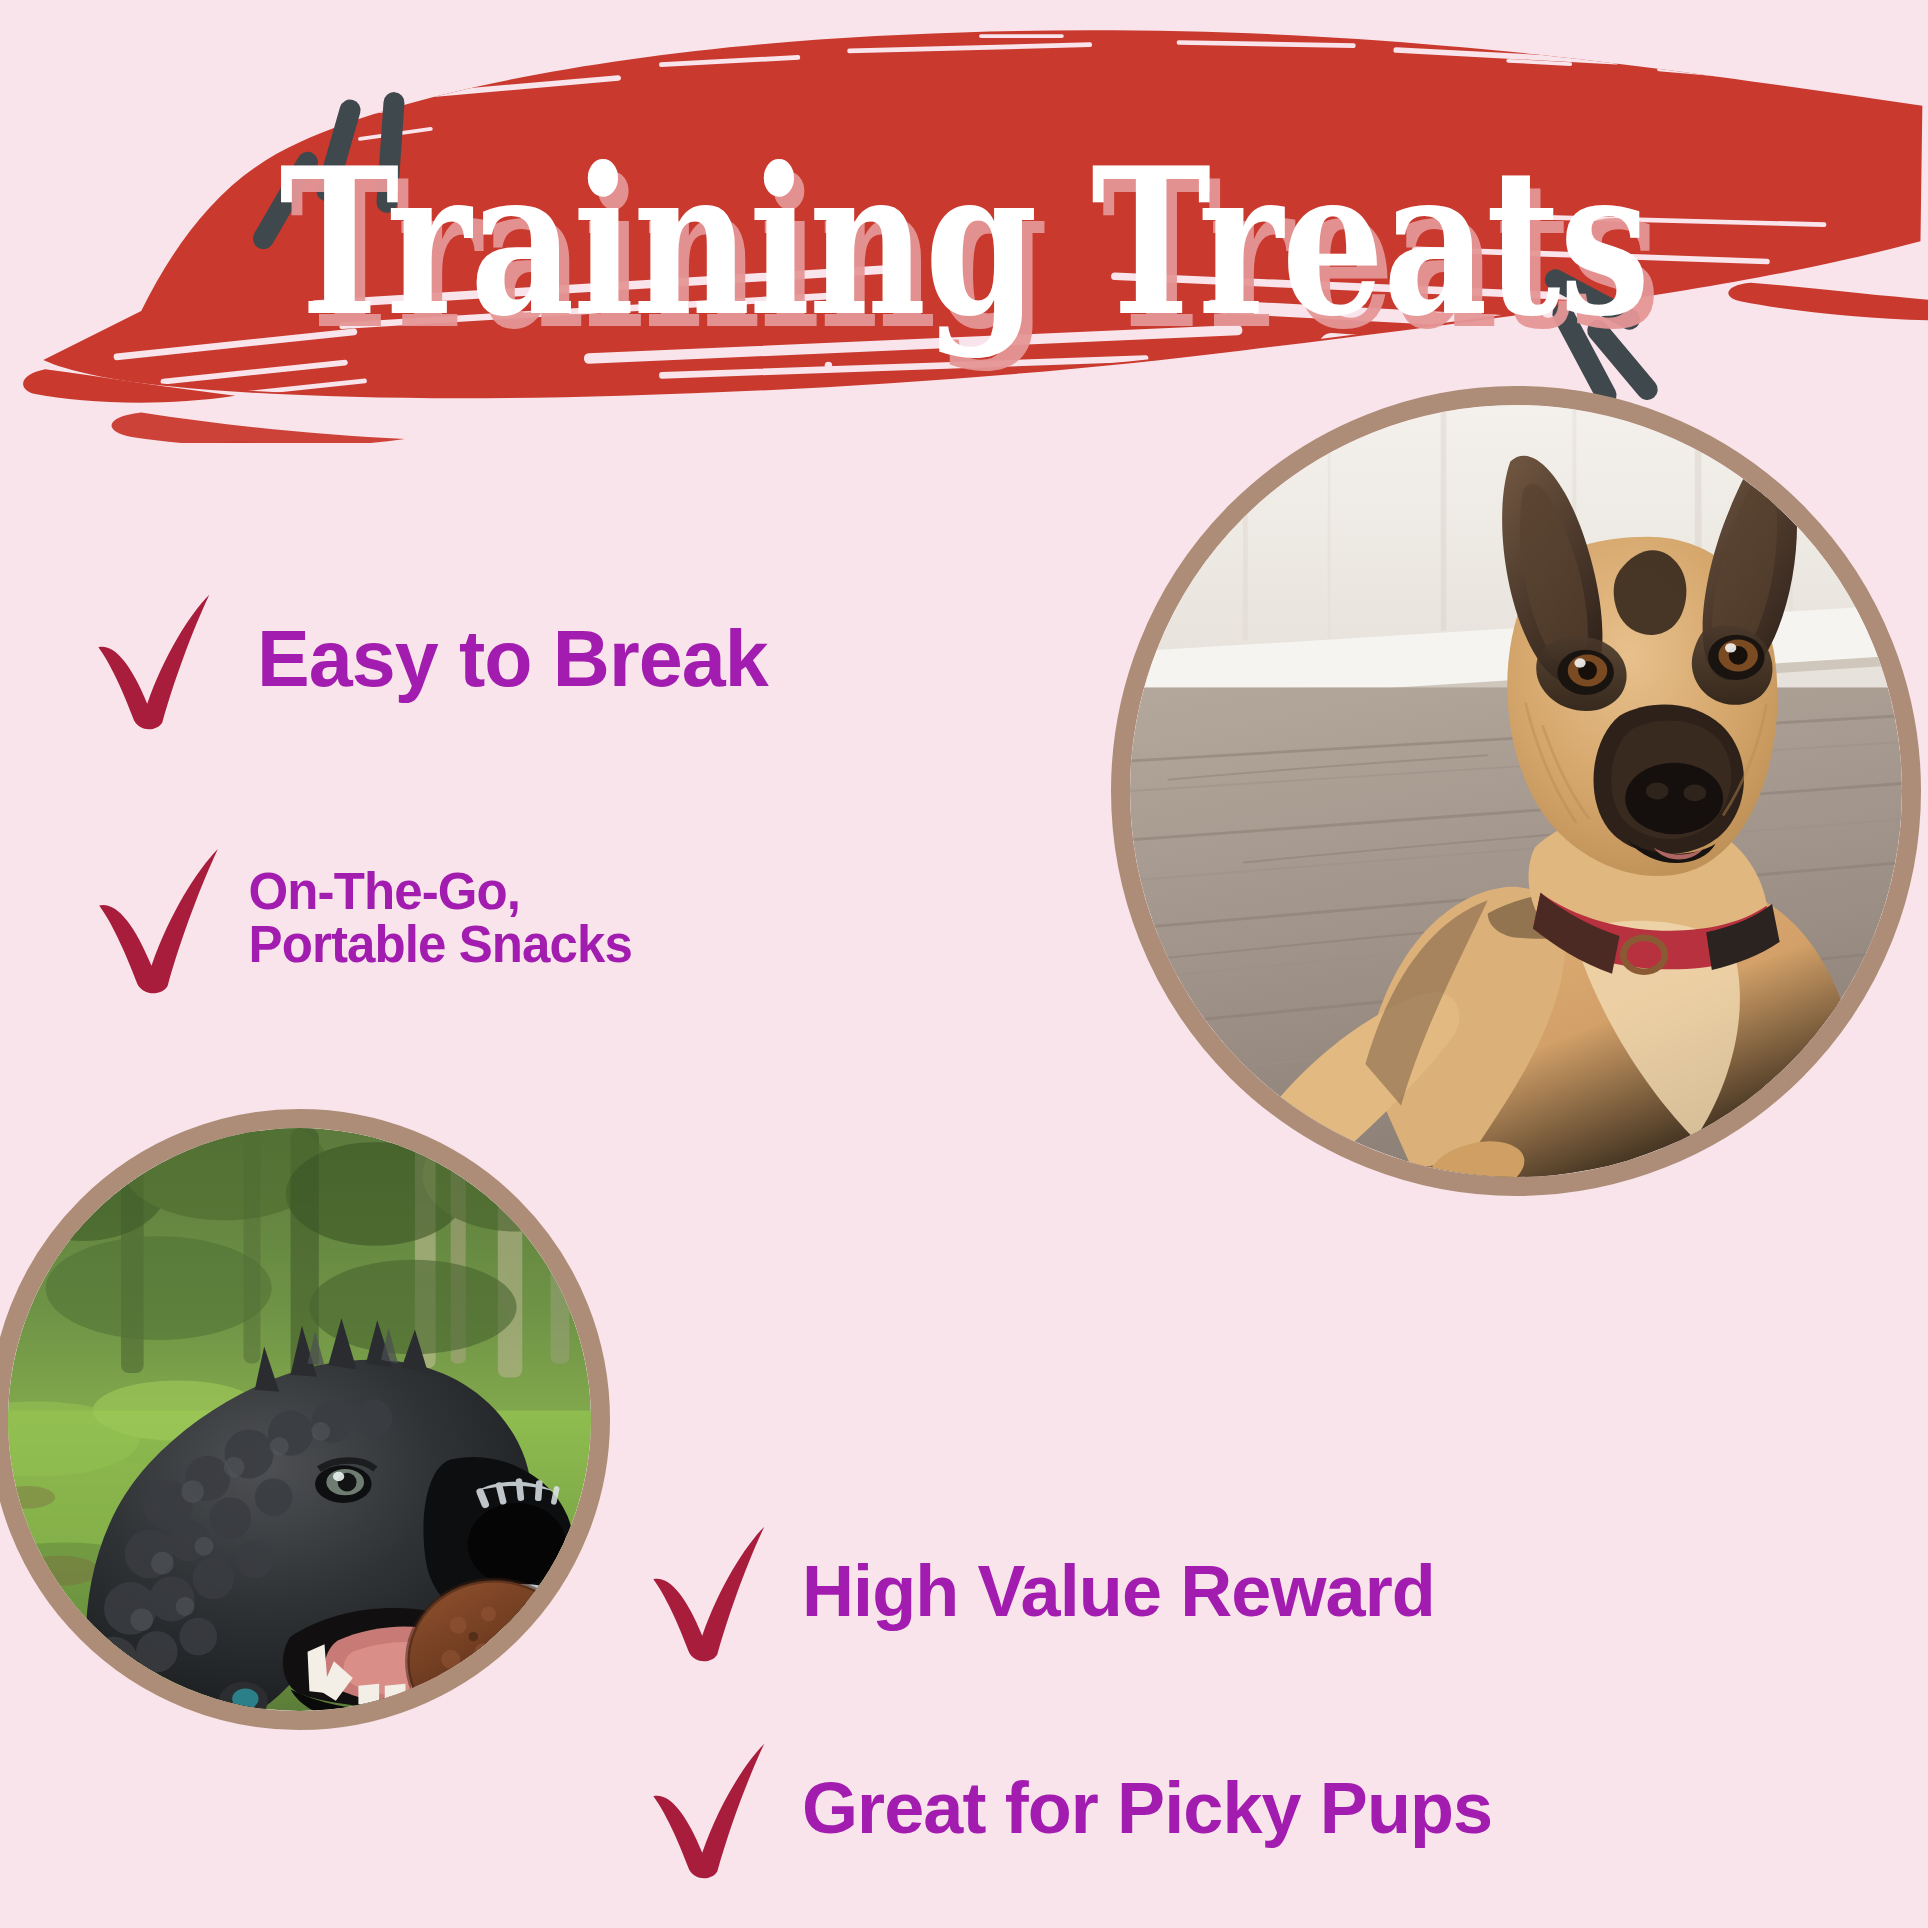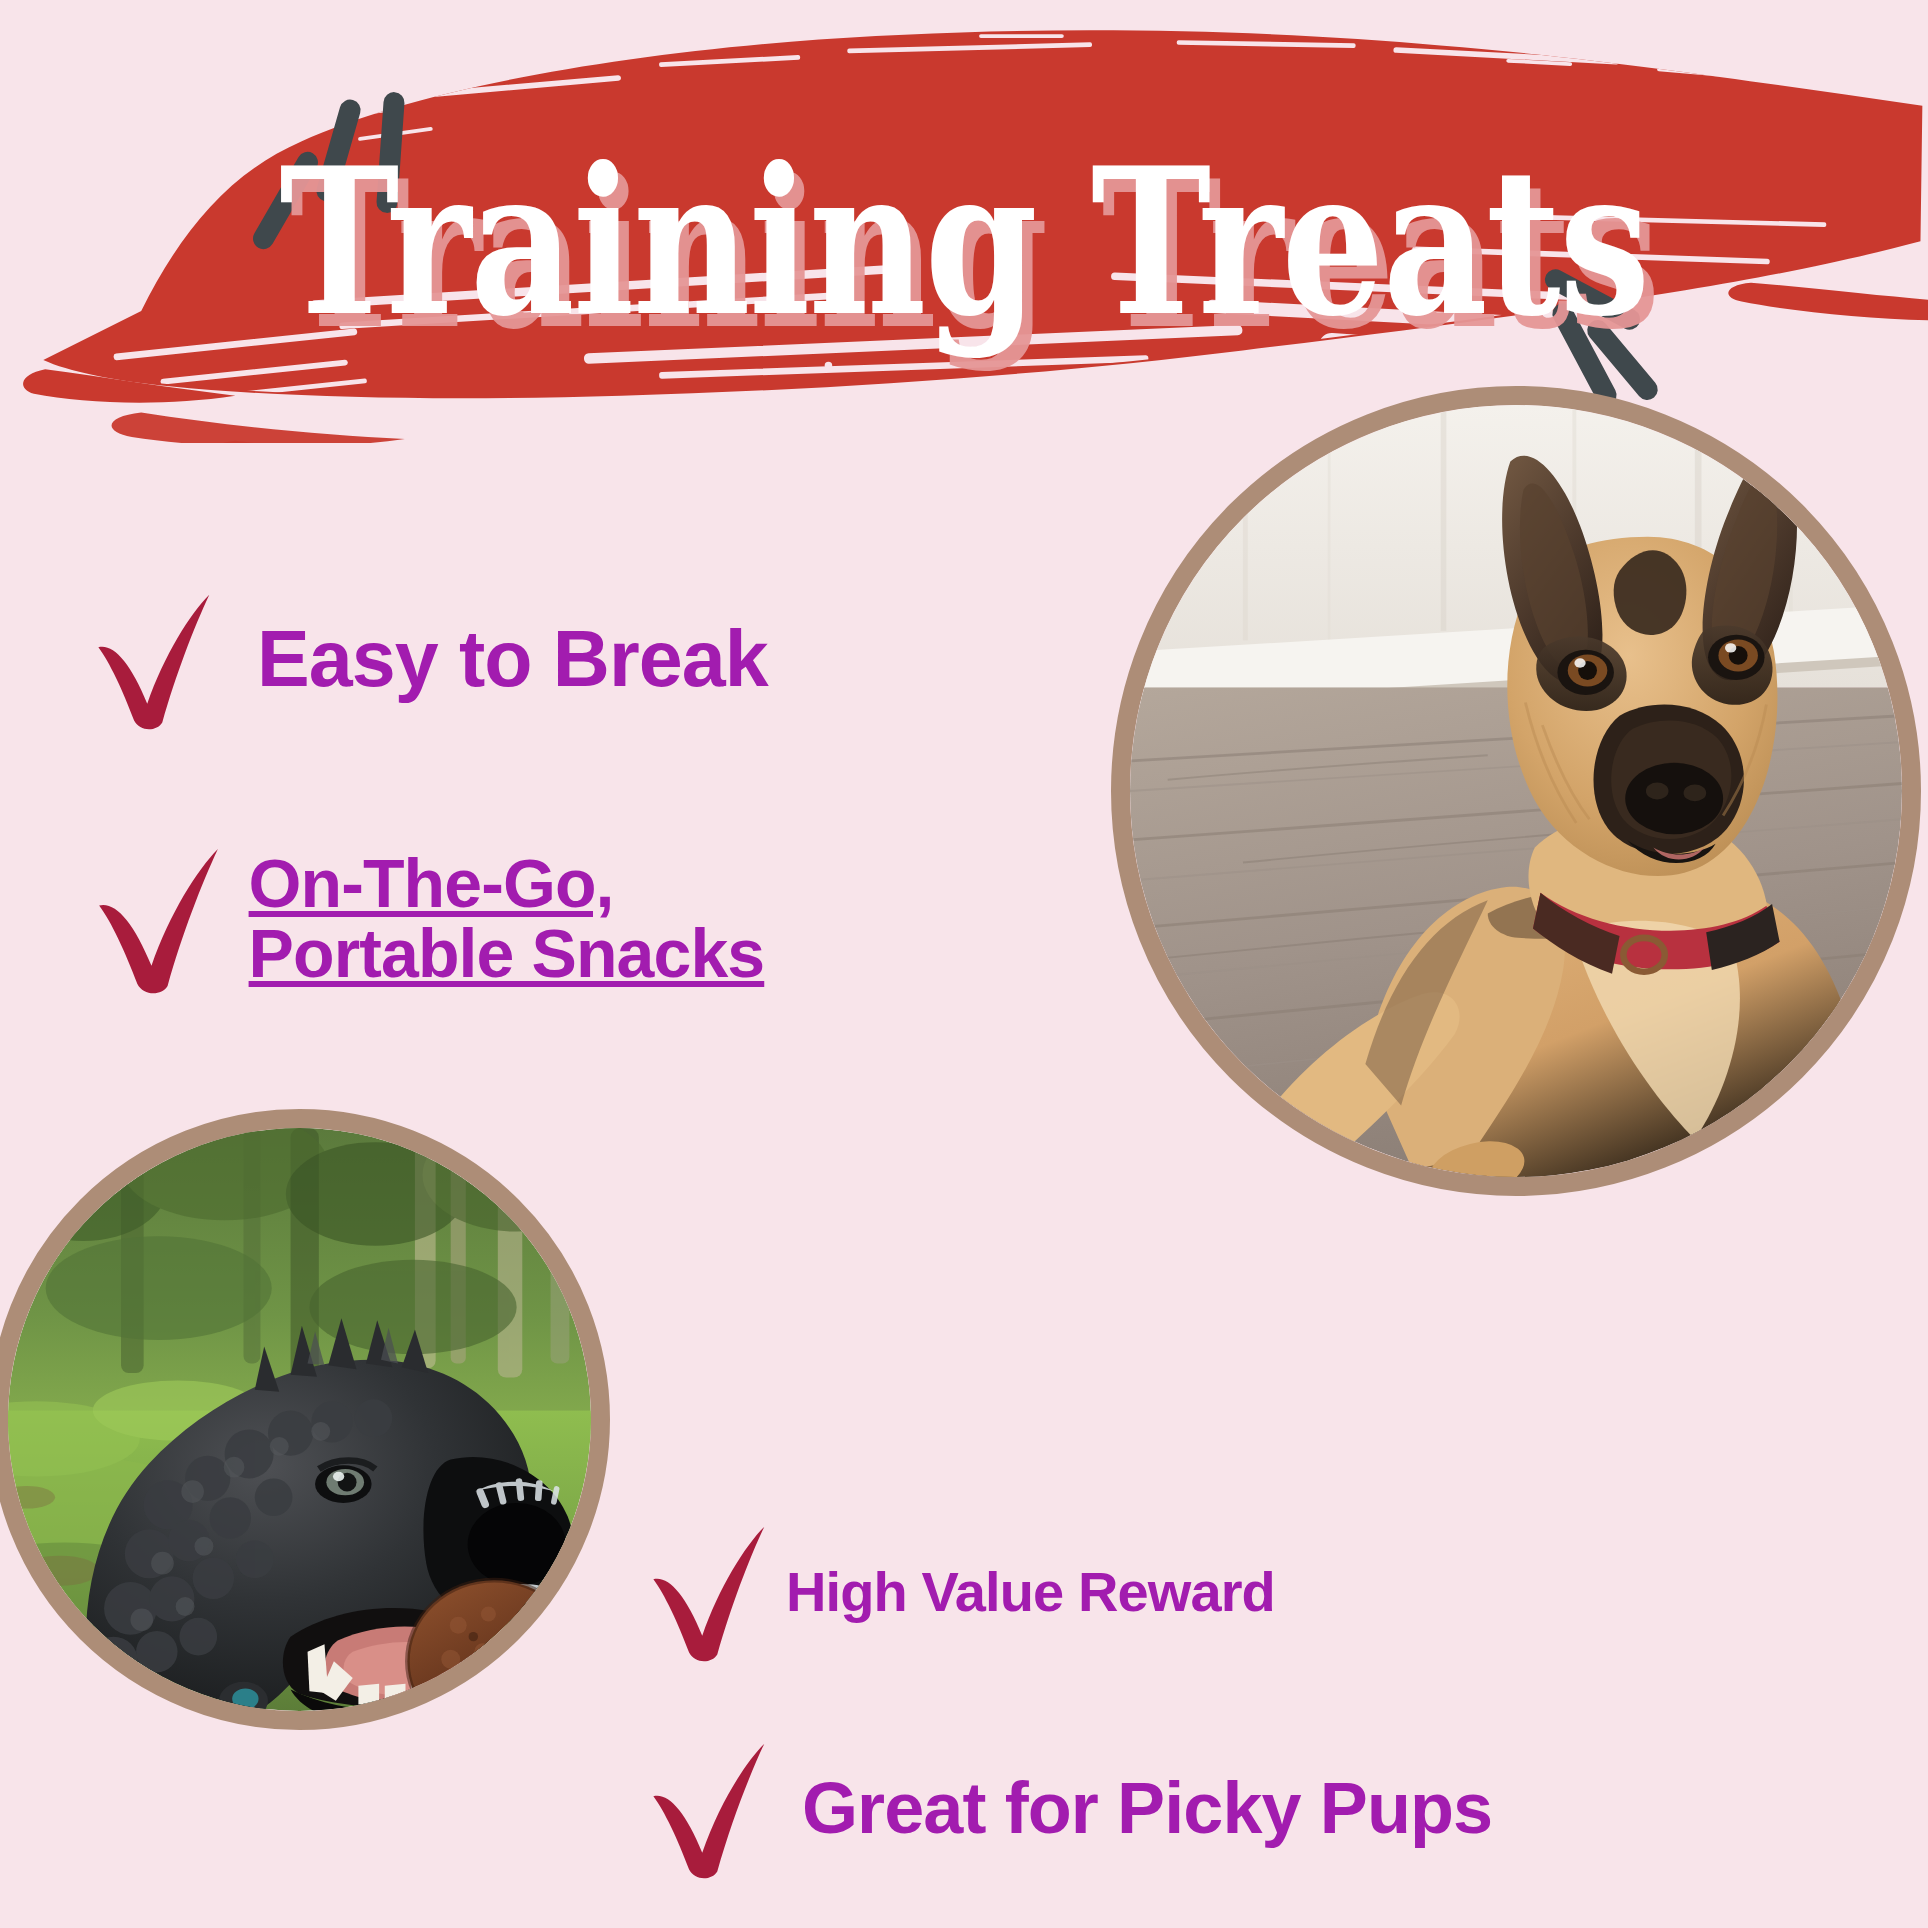--- a/index.html
+++ b/index.html
@@ -157,33 +157,33 @@
   </div>
 
   <div class="feature" style="left:85px; top:810px; width:951px; height:217px;">
     <div class="check">
       <svg width="141" height="151" viewBox="0 0 140 150">
         <path d="M14,62 C30,58 48,78 66,122 C84,70 112,26 132,6
                  C116,40 96,92 82,142 C76,152 58,152 52,140
                  C40,108 26,78 14,62 Z" fill="#a81c3c"></path>
       </svg>
     </div>
-    <div class="feat-text" style="font-size:68px; margin-left:22.6px;text-decoration:underline;">On-The-Go,
+    <div class="feat-text" style="font-size:51px; margin-left:22.6px;">On-The-Go,
 Portable Snacks</div>
   </div>
 
   <div class="feature" style="left:640px; top:1516px; width:1281px; height:151px;">
     <div class="check">
       <svg width="132" height="141" viewBox="0 0 140 150">
         <path d="M14,62 C30,58 48,78 66,122 C84,70 112,26 132,6
                  C116,40 96,92 82,142 C76,152 58,152 52,140
                  C40,108 26,78 14,62 Z" fill="#a81c3c"></path>
       </svg>
     </div>
-    <div class="feat-text" style="font-size:56px; margin-left:14px;">High Value Reward</div>
+    <div class="feat-text" style="font-size:72px; margin-left:30px;">High Value Reward</div>
   </div>
 
   <div class="feature" style="left:640px; top:1733px; width:1299px; height:151px;">
     <div class="check">
       <svg width="132" height="141" viewBox="0 0 140 150">
         <path d="M14,62 C30,58 48,78 66,122 C84,70 112,26 132,6
                  C116,40 96,92 82,142 C76,152 58,152 52,140
                  C40,108 26,78 14,62 Z" fill="#a81c3c"></path>
       </svg>
     </div>

